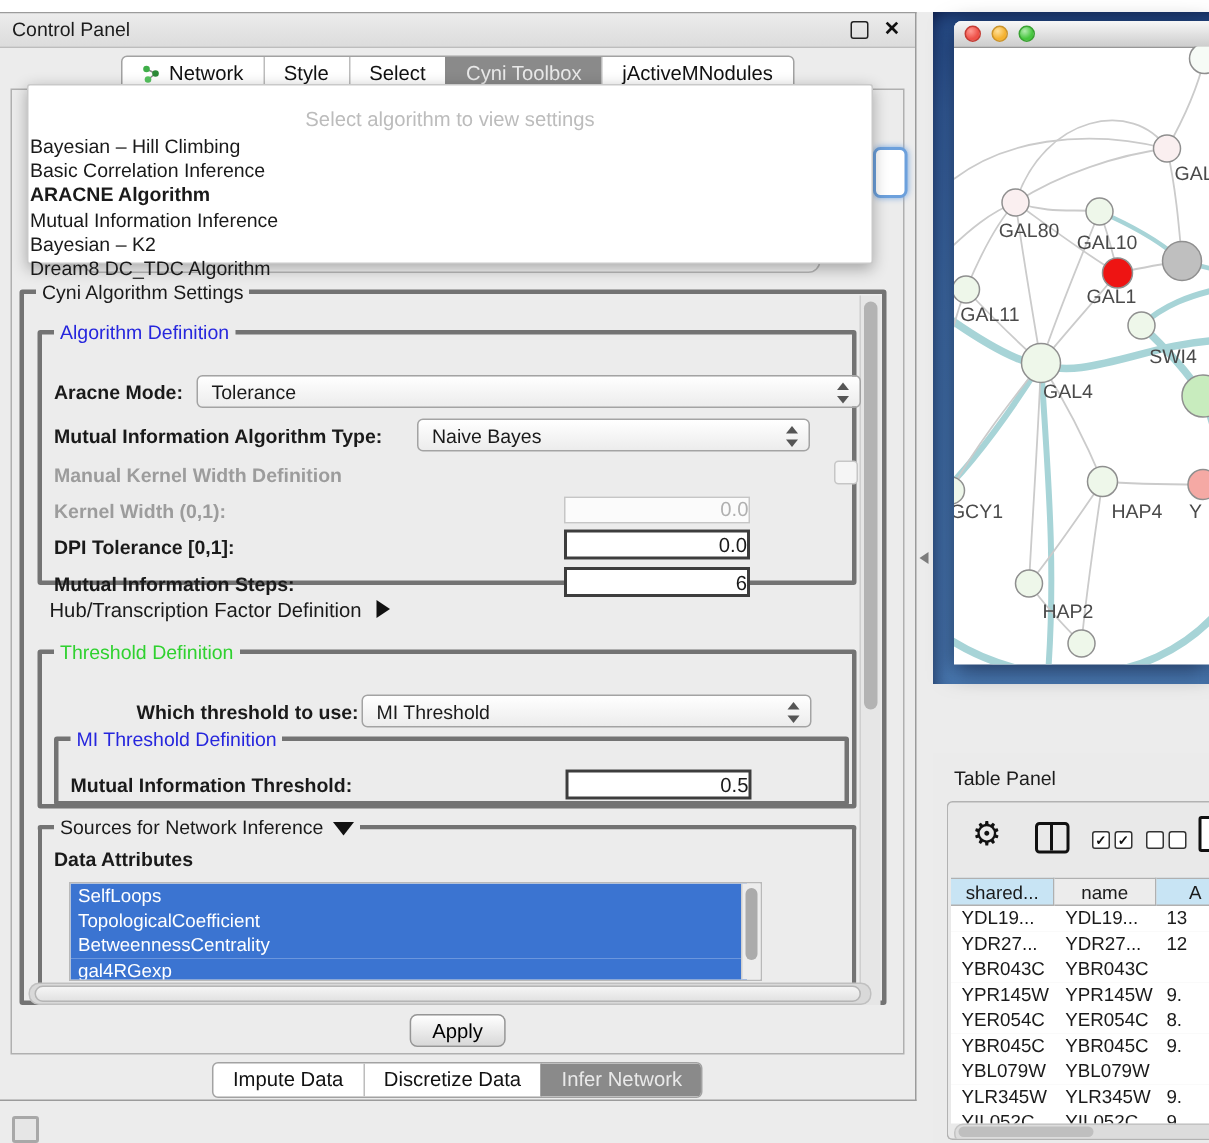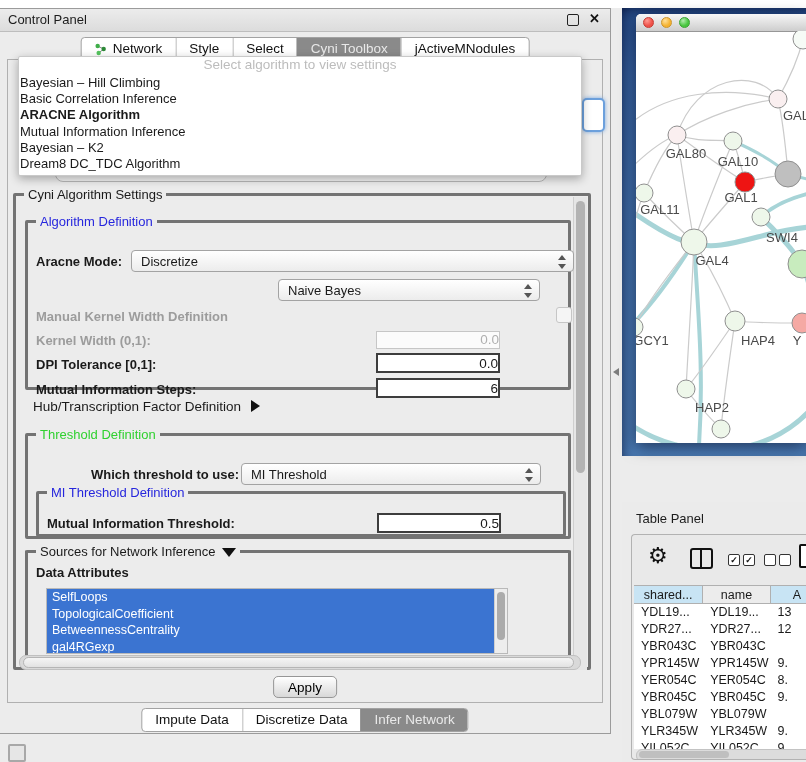--- a/index.html
+++ b/index.html
@@ -67,21 +67,21 @@
   
   .attrlist{position:absolute;background:#fff;border:1px solid #b9b9b9;overflow:hidden;box-sizing:border-box;}
   .attrlist .item{height:16.5px;line-height:16.5px;background:#3b74d1;color:#fff;font-size:12.5px;
                   padding-left:5px;width:calc(100% - 14px);}
   .btn{position:absolute;height:22px;border:1px solid #969696;border-radius:5px;
        background:linear-gradient(#ffffff,#d8d8d8);font-size:13.5px;text-align:center;
        line-height:21px;padding:0 14px;}
   
   .popup{position:absolute;left:18px;top:47px;width:562px;height:118px;background:#fff;
          border:1px solid #c9c9c9;border-radius:2px;box-shadow:0 3px 10px rgba(0,0,0,.3);z-index:20;}
-  .popup .phead{text-align:center;color:#bcbcbc;font-size:13.5px;padding-top:0;height:18px;}
+  .popup .phead{text-align:center;color:#bcbcbc;font-size:13.5px;padding-top:15px;height:18px;}
   .popup .pitem{font-size:13px;line-height:16.2px;padding-left:1px;white-space:nowrap;}
   .popup .pitem.sel{font-weight:bold;}
   
   .corner-ic{position:absolute;left:8px;top:744px;width:14px;height:14px;border:2px solid #a8a8a8;
              border-radius:2px;background:#e6e6e6;}
   .split-arrow{position:absolute;left:613px;top:368px;width:0;height:0;border-top:4px solid transparent;
                border-bottom:4px solid transparent;border-right:6px solid #7d7d7d;}
   
   .desktop{position:absolute;left:622px;top:8px;width:184px;height:448px;
            background:linear-gradient(180deg,#274f8e 0%,#3763a2 15%,#4272ae 45%,#4b7cb6 100%);
@@ -164,24 +164,25 @@
 
         <div class="vtrack" style="right:1px;top:1px;width:13px;height:473px;">
           <div class="vthumb" style="left:2px;top:4px;width:9px;height:272px;"></div>
         </div>
 
         <div class="gbox" style="left:9px;top:24px;width:546px;height:170px;">
           <span class="legend blue">Algorithm Definition</span>
 
           <span class="lbl b" style="left:8px;top:31px;">Aracne Mode:</span>
           <div class="combo" style="left:103px;top:27px;width:443px;">
-            <span>Discretize</span>
+            <span>Tolerance</span>
             <span class="arrows"></span>
           </div>
 
+          <span class="lbl b" style="left:8px;top:60px;">Mutual Information Algorithm Type:</span>
           <div class="combo" style="left:250px;top:56px;width:262px;">
             <span>Naive Bayes</span>
             <span class="arrows"></span>
           </div>
 
           <span class="lbl dis" style="left:8px;top:86px;">Manual Kernel Width Definition</span>
           <span class="chkbox" style="left:528px;top:84px;"></span>
 
           <span class="lbl dis" style="left:8px;top:110px;">Kernel Width (0,1):</span>
           <div class="tfield dis" style="left:348px;top:108px;">0.0</div>

